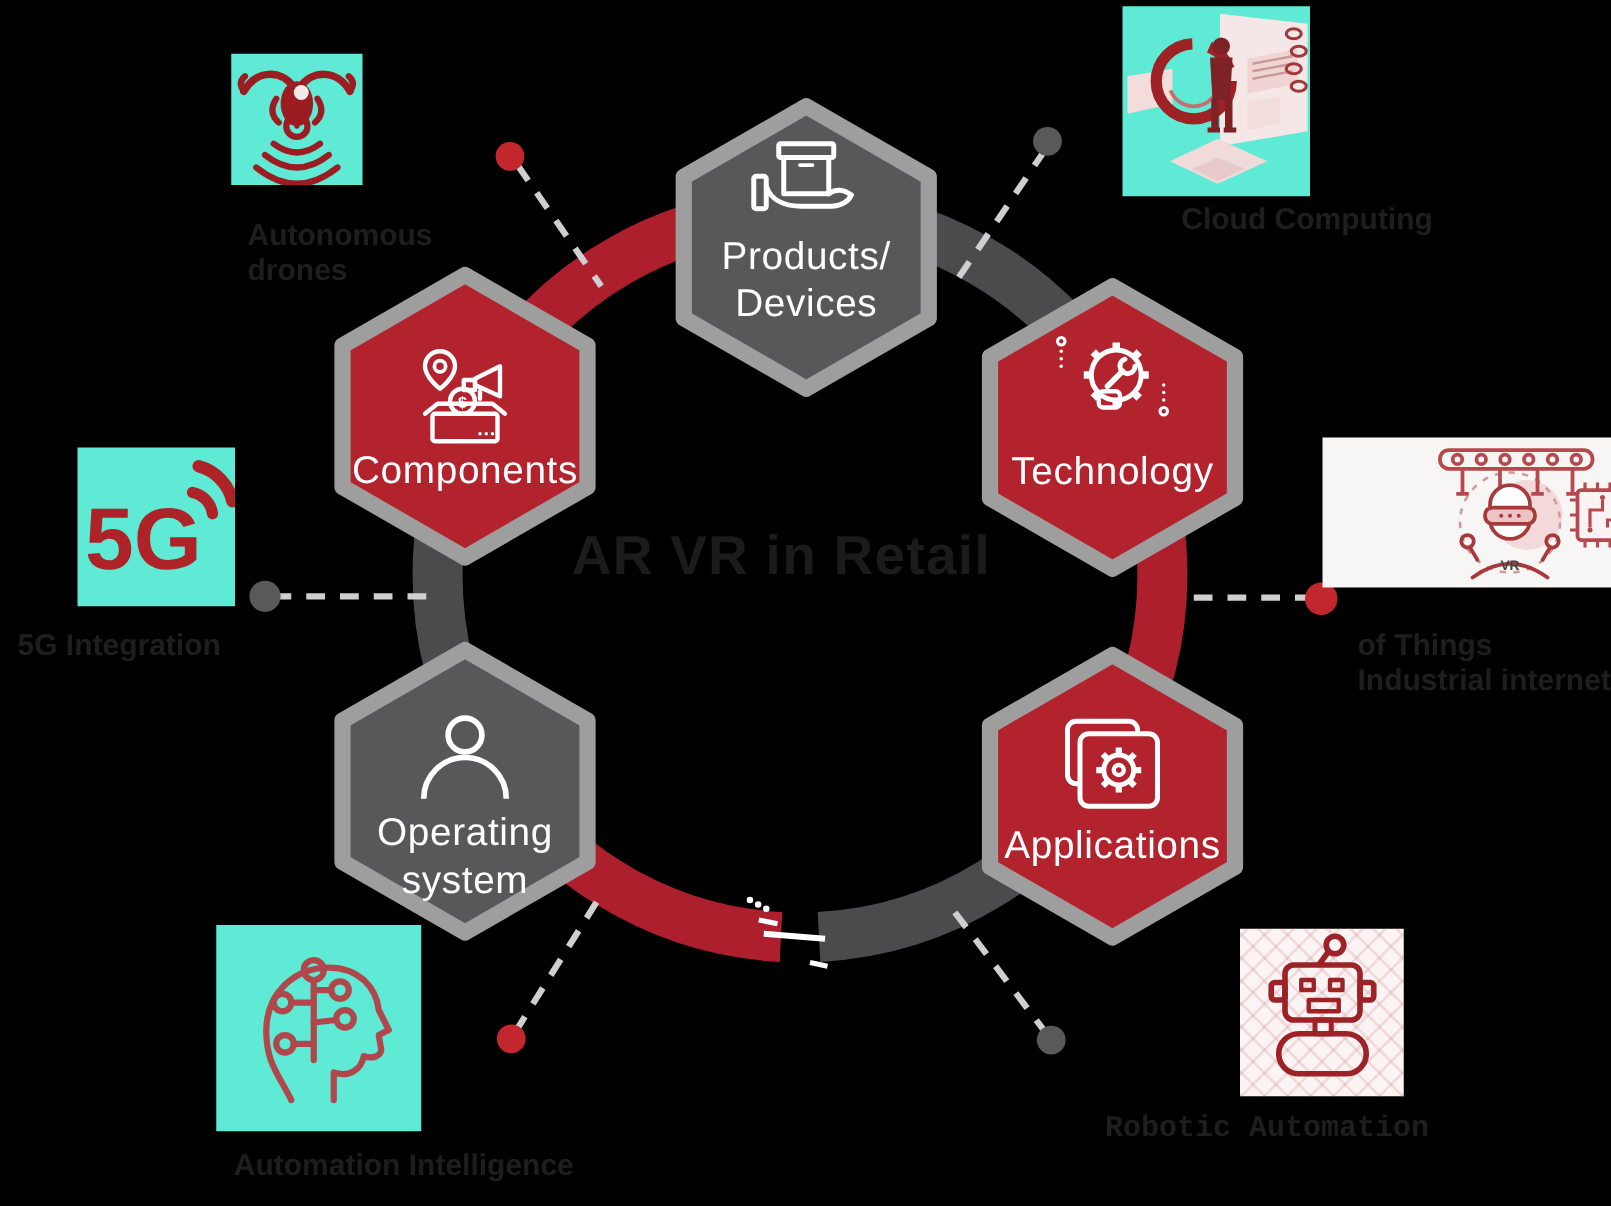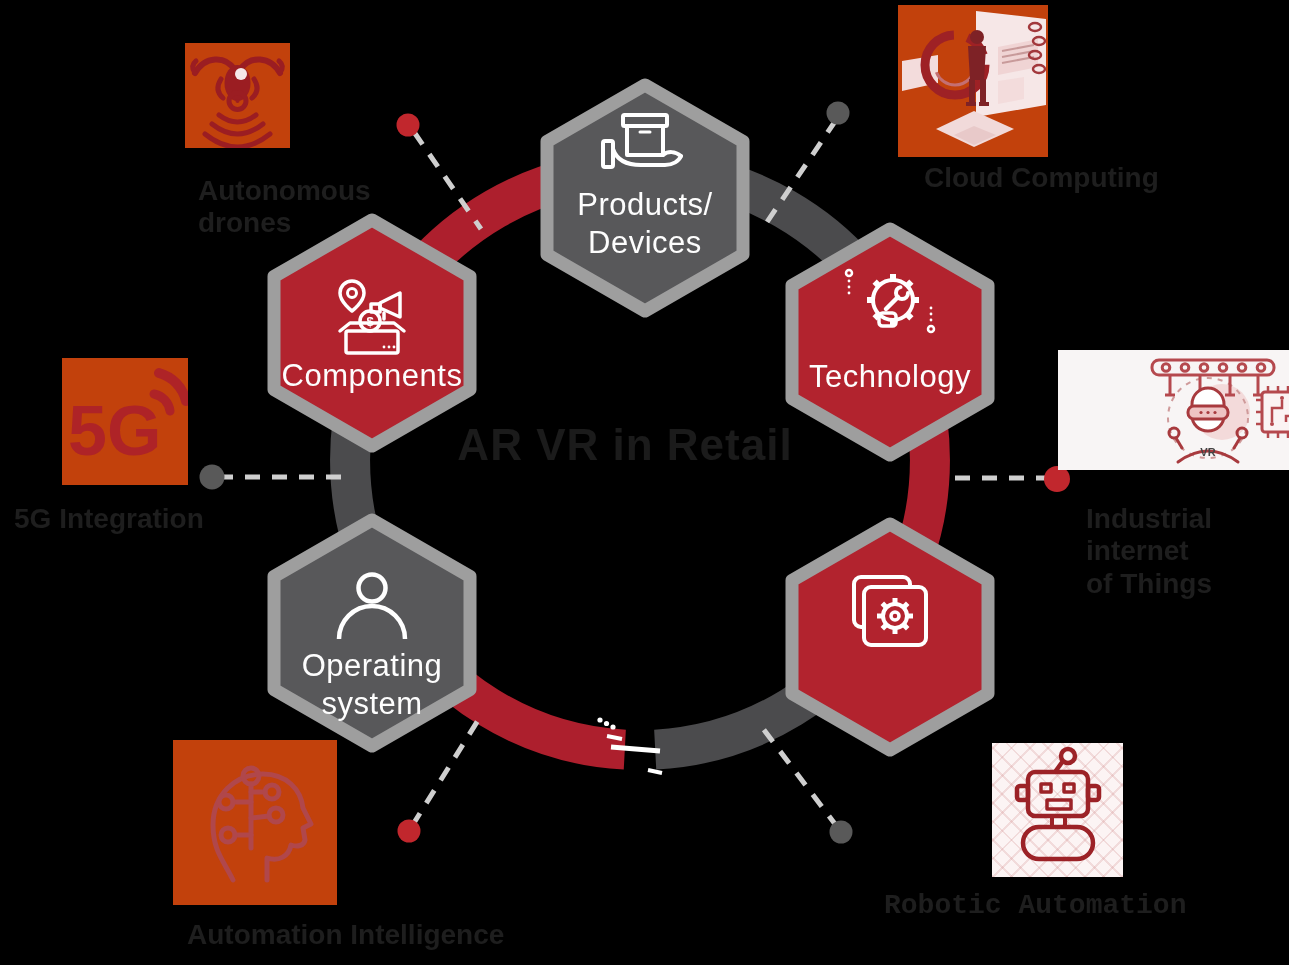--- a/index.html
+++ b/index.html
@@ -15,23 +15,23 @@
   }
   
   .hex{width:232px;height:252px;z-index:5;}
   .hex svg.shape{position:absolute;inset:0;}
   .hex .hex-icon{position:absolute;left:50%;transform:translateX(-50%);}
   .hex .hex-label{
     position:absolute;left:0;right:0;text-align:center;color:#fdfdfd;
     font-size:31px;line-height:1.22;font-weight:normal;letter-spacing:.5px;
   }
   
-  .sat-img{background:#c2410c;z-index:3;}
+  .sat-img{background:#5eead4;z-index:3;}
   .sat-label{
-    color:#1e1e1e;font-weight:bold;font-size:28px;line-height:1.16;z-index:3;
+    color:#1e1e1e;font-weight:bold;font-size:24px;line-height:1.16;z-index:3;
   }
   #iiot-img{background:#f8f5f5;}
   #robot-img{
     background:
       repeating-linear-gradient(45deg, rgba(205,130,130,.22) 0 2px, transparent 2px 13px),
       repeating-linear-gradient(-45deg, rgba(205,130,130,.22) 0 2px, transparent 2px 13px),
       #fcf4f4;
   }
   svg{display:block;}
 </style>
@@ -151,20 +151,21 @@
           <line x1="61" y1="43" x2="67" y2="43"></line>
             <line x1="37" y1="43" x2="31" y2="43"></line>
           <line x1="57.5" y1="34.5" x2="61.7" y2="30.3"></line>
             <line x1="57.5" y1="51.5" x2="61.7" y2="55.7"></line>
           <line x1="40.5" y1="34.5" x2="36.3" y2="30.3"></line>
             <line x1="40.5" y1="51.5" x2="36.3" y2="55.7"></line>
         </g>
         <circle cx="49" cy="43" r="4" stroke-width="3.5"></circle>
       </svg>
     </div>
+    <div class="hex-label" style="top:146px;">Applications</div>
   </div>
 
   <div class="hex abs" style="left:256px;top:507px;">
     <svg class="shape" width="232" height="252" viewBox="-116 -126 232 252">
       <polygon points="0,-113 98,-56.5 98,56.5 0,113 -98,56.5 -98,-56.5" fill="#58585a" stroke="#9e9e9e" stroke-width="13" stroke-linejoin="round"></polygon>
     </svg>
     <div class="hex-icon" style="top:64px;">
       <svg width="80" height="68" viewBox="0 0 80 68" fill="none" stroke="#fff" stroke-width="4.5" stroke-linecap="round">
         <circle cx="40" cy="17" r="13.5"></circle>
         <path d="M7 68 a33 33 0 0 1 66 0"></path>
@@ -245,21 +246,21 @@
       <circle cx="79" cy="32" r="7" fill="#7e2226"></circle>
       <path d="M70 41 h18 l-2 34 h-14 z" fill="#7e2226"></path>
       <rect x="71" y="74" width="6" height="24" fill="#7e2226"></rect>
       <rect x="82" y="74" width="6" height="24" fill="#7e2226"></rect>
       <rect x="68" y="97" width="10" height="4" fill="#7e2226"></rect>
       <rect x="81" y="97" width="10" height="4" fill="#7e2226"></rect>
       <polygon points="38,124 76,106 116,124 76,142" fill="#f1dada"></polygon>
       <polygon points="56,130 76,121 98,130 76,140" fill="#e8c9c9"></polygon>
     </svg>
   </div>
-  <div class="sat-label abs" style="left:924px;top:162px;">Cloud Computing</div>
+  <div class="sat-label abs" style="left:945px;top:162px;">Cloud Computing</div>
 
   <div class="sat-img abs" id="iiot-img" style="left:1058px;top:350px;width:212px;height:120px;padding-left:42px;">
     <svg width="212" height="120" viewBox="0 0 212 120">
       <circle cx="122" cy="62" r="28" fill="#f3dada"></circle>
       <circle cx="108" cy="68" r="40" fill="none" stroke="#cf9a9a" stroke-width="2" stroke-dasharray="5 6"></circle>
       <g fill="none" stroke="#b5494e" stroke-width="3">
         <rect x="52" y="10" width="122" height="15" rx="7"></rect>
         <circle cx="66" cy="17.5" r="3.8"></circle>
           <circle cx="85" cy="17.5" r="3.8"></circle>
           <circle cx="104" cy="17.5" r="3.8"></circle>
@@ -312,22 +313,22 @@
       </g>
       <g fill="#a83a3e">
           <circle cx="101" cy="62.5" r="1.6"></circle>
           <circle cx="108" cy="62.5" r="1.6"></circle>
           <circle cx="115" cy="62.5" r="1.6"></circle>
         </g>
       <text x="108" y="106" text-anchor="middle" font-size="11" font-weight="bold" fill="#444">VR</text>
     </svg>
   </div>
   <div class="sat-label abs" style="left:1086px;top:503px;">
+    <div>of Things</div>
     <div>Industrial internet</div>
-    <div>of Things</div>
   </div>
 
   <div class="sat-img abs" id="robot-img" style="left:992px;top:743px;width:131px;height:134px;">
     <svg width="131" height="134" viewBox="0 0 131 134" fill="none" stroke="#9c2227" stroke-width="4.5" stroke-linejoin="round">
       <circle cx="76" cy="13" r="7"></circle>
       <line x1="71" y1="18" x2="63" y2="29"></line>
       <rect x="36" y="29" width="60" height="44" rx="7"></rect>
       <rect x="49" y="41" width="10" height="8" stroke-width="3.5"></rect>
       <rect x="72" y="41" width="10" height="8" stroke-width="3.5"></rect>
       <rect x="55" y="57" width="24" height="9" stroke-width="3.5"></rect>

